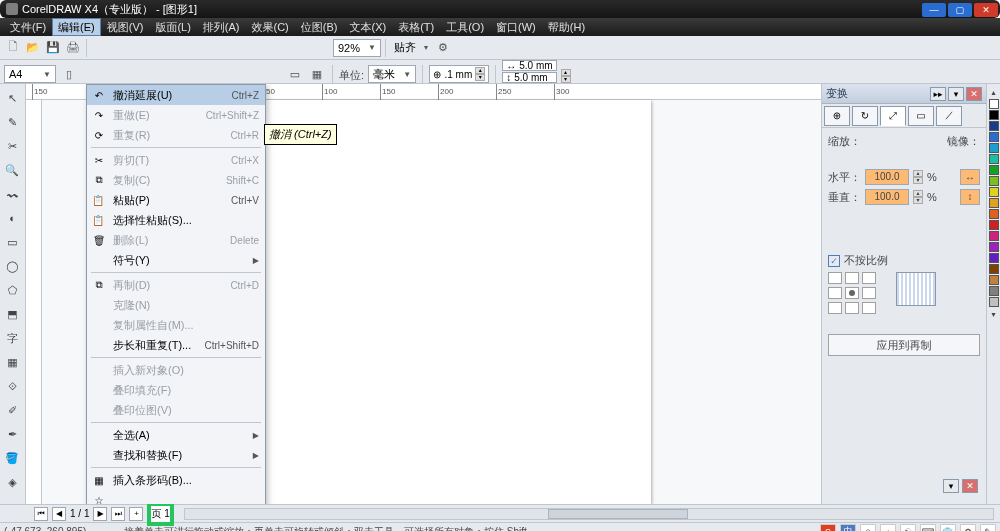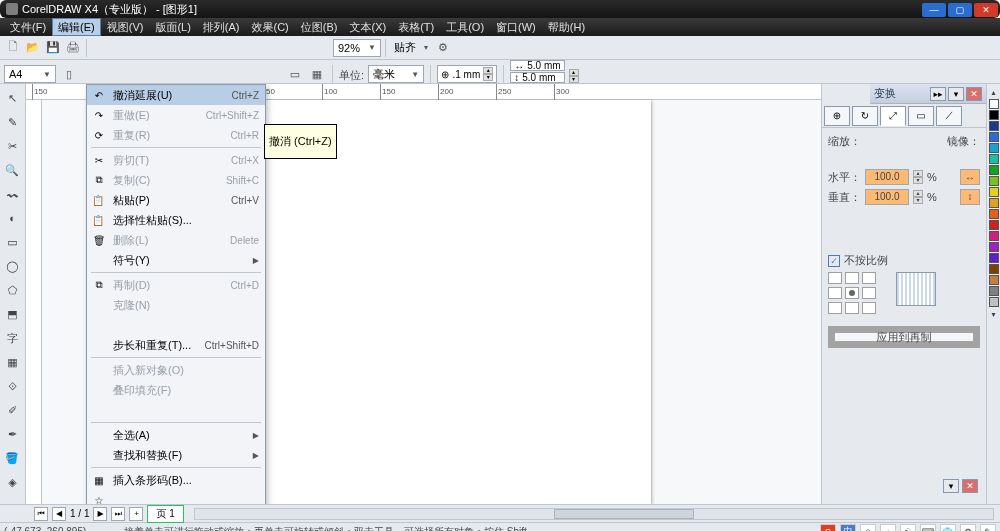--- a/index.html
+++ b/index.html
@@ -37,48 +37,48 @@
 .tick { font-size:8px; color:#555; border-left:1px solid #888; height:16px; padding-left:1px; padding-top:3px; }
 .dropdown { position:absolute; left:60px; top:0px; width:180px; background:#f2f4f7; border:1px solid #8a99ac; box-shadow:2px 2px 6px rgba(0,0,0,.25); z-index:10; }
 .dropdown .row { display:flex; align-items:center; height:20px; padding:0 6px 0 4px; gap:6px; }
 .dropdown .row.hover { background:#b8cde6; }
 .dropdown .row .ico { width:16px; height:16px; display:flex; align-items:center; justify-content:center; font-size:10px; }
 .dropdown .row .txt { flex:1; font-size:11px; color:#000; }
 .dropdown .row .sc { font-size:10px; color:#555; }
 .dropdown .row.dis .txt, .dropdown .row.dis .sc { color:#9aa0a8; }
 .dropdown .row .arrow { font-size:8px; color:#555; }
 .dropdown hr { border:none; border-top:1px solid #c0c6ce; margin:2px 4px; }
-.tooltip { position:absolute; left:238px; top:40px; background:#ffffe1; border:1px solid #000; font-size:11px; padding:9px 4px; z-index:20; }
+.tooltip { position:absolute; left:238px; top:40px; background:#ffffe1; border:1px solid #000; font-size:11px; padding:2px 4px; z-index:20;font-style:italic; }
 
 .rightpanel { width:165px; background:#e6eaef; border-left:1px solid #c0c6ce; display:flex; flex-direction:column; }
-.panelhdr { height:20px; background:linear-gradient(#dbe3ee,#c3cedd); border-bottom:1px solid #a9b4c2; display:flex; align-items:center; padding:0 4px; gap:6px;margin-left:48px; }
+.panelhdr { height:20px; background:linear-gradient(#dbe3ee,#c3cedd); border-bottom:1px solid #a9b4c2; display:flex; align-items:center; padding:0 4px; gap:6px; }
 .panelhdr .ttl { flex:1; font-size:11px; color:#2e3f55; }
 .panelhdr .pbtns { display:flex; gap:2px; }
 .panelhdr .pb { width:16px; height:14px; border:1px solid #8a99ac; background:#e6eaef; font-size:9px; text-align:center; line-height:12px; }
 .panelhdr .pb.red { background:#d86e6e; color:#fff; }
 .paneltabs { height:24px; display:flex; align-items:center; padding:2px; gap:2px; border-bottom:1px solid #c0c6ce; }
 .ptab { width:26px; height:20px; border:1px solid #8a99ac; background:#f4f6f9; display:flex; align-items:center; justify-content:center; font-size:10px; }
 .ptab.active { background:#fff; border-bottom:1px solid #fff; }
 .panelbody { flex:1; padding:6px; font-size:11px; color:#444; }
 .panelbody .sect { display:flex; justify-content:space-between; margin-bottom:20px; }
 .panelbody .frow { display:flex; align-items:center; gap:4px; margin-bottom:4px; }
 .panelbody .val { width:44px; height:16px; border:1px solid #9fa7b2; background:#fdba74; font-size:10px; text-align:center; line-height:14px; }
 .panelbody .ck { width:12px; height:12px; border:1px solid #4b7cc1; display:flex; align-items:center; justify-content:center; font-size:9px; color:#4b7cc1; }
 .grid9 { display:grid; grid-template-columns:14px 14px 14px; gap:3px; }
 .grid9 .c { width:14px; height:12px; border:1px solid #a0a0a0; background:#fff; }
 .grid9 .c.sel::after { content:""; display:block; width:6px; height:6px; border-radius:50%; background:#666; margin:2px auto; }
 .thumb { width:40px; height:34px; border:1px solid #8a99ac; background:repeating-linear-gradient(90deg,#ccd8f0,#ccd8f0 2px,#fff 2px,#fff 4px),repeating-linear-gradient(0deg,#ccd8f0,#ccd8f0 2px,transparent 2px,transparent 4px); position:relative; }
-.bigbtn { height:22px; border:7px solid #a3a3a3; background:#f4f6f9; font-size:11px; display:flex; align-items:center; justify-content:center; margin-top:12px; }
+.bigbtn { height:22px; border:1px solid #a3a3a3; background:#f4f6f9; font-size:11px; display:flex; align-items:center; justify-content:center; margin-top:20px; }
 
 .swatches { width:14px; background:#e6eaef; border-left:1px solid #c0c6ce; display:flex; flex-direction:column; align-items:center; padding-top:2px; gap:1px; }
 .swatches .sw { width:10px; height:10px; border:1px solid #555; }
 
 .pagebar { height:18px; background:#e6eaef; border-top:1px solid #c0c6ce; display:flex; align-items:center; padding-left:4px; gap:4px; font-size:10px; }
 .pagebar .nav { width:14px; height:14px; border:1px solid #9fa7b2; display:flex; align-items:center; justify-content:center; font-size:8px; background:#fff; }
-.pagebar .tab { padding:1px 8px; background:#fff; border:1px solid #22c55e; font-size:10px; }
+.pagebar .tab { padding:1px 0; background:#fff; border:4px solid #22c55e; font-size:10px; }
 .hscroll { flex:1; height:12px; background:#e0e3e8; border:1px solid #c0c6ce; margin:0 6px; position:relative; }
 .hscroll .thumb2 { position:absolute; left:45%; top:0; height:100%; width:140px; background:#cfd4db; border:1px solid #a9b4c2; }
 
 .statusbar { height:18px; background:#e6eaef; border-top:1px solid #c0c6ce; display:flex; align-items:center; padding:0 4px; font-size:10px; color:#444; gap:10px; }
 .statusbar .coords { width:110px; }
 .taskicons { display:flex; gap:4px; align-items:center; }
 .taskicons .ti { width:16px; height:16px; border:1px solid #ccc; background:#fff; font-size:9px; display:flex; align-items:center; justify-content:center; }
 
 .btmicons { position:absolute; right:22px; bottom:38px; display:flex; gap:3px; }
 .btmicons .bi { width:16px; height:14px; border:1px solid #8a99ac; background:#e6eaef; font-size:9px; text-align:center; line-height:12px; }
@@ -136,21 +136,21 @@
   <div class="combo" style="width:52px">
       <span>A4</span>
       <span class="dd" style="margin-left:auto">▼</span>
     </div>
   <div class="tbtn">▯</div>
   <div style="width:200px"></div>
   <div class="tbtn">▭</div>
   <div class="tbtn">▦</div>
   <div class="sep"></div>
   <span class="lbl">单位:</span>
-  <div class="combo" style="width:56px">
+  <div class="combo" style="width:48px">
       <span>毫米</span>
       <span class="dd" style="margin-left:auto">▼</span>
     </div>
   <div class="sep"></div>
   <div class="spin">⊕ <span>.1 mm</span><div class="spinbtns">
         <div>▴</div>
         <div>▾</div>
       </div></div>
   <div class="sep"></div>
   <div style="display:flex;flex-direction:column;gap:1px">
@@ -254,37 +254,39 @@
           <span class="ico">⧉</span>
           <span class="txt">再制(D)</span>
           <span class="sc">Ctrl+D</span>
         </div>
         <div class="row dis">
           <span class="ico"></span>
           <span class="txt">克隆(N)</span>
         </div>
         <div class="row dis">
           <span class="ico"></span>
+          <span class="txt">复制属性自(M)...</span>
         </div>
         <div class="row">
           <span class="ico"></span>
           <span class="txt">步长和重复(T)...</span>
           <span class="sc">Ctrl+Shift+D</span>
         </div>
         <hr>
         <div class="row dis">
           <span class="ico"></span>
           <span class="txt">插入新对象(O)</span>
         </div>
         <div class="row dis">
           <span class="ico"></span>
           <span class="txt">叠印填充(F)</span>
         </div>
         <div class="row dis">
           <span class="ico"></span>
+          <span class="txt">叠印位图(V)</span>
         </div>
         <hr>
         <div class="row">
           <span class="ico"></span>
           <span class="txt">全选(A)</span>
           <span class="arrow">▶</span>
         </div>
         <div class="row">
           <span class="ico"></span>
           <span class="txt">查找和替换(F)</span>

